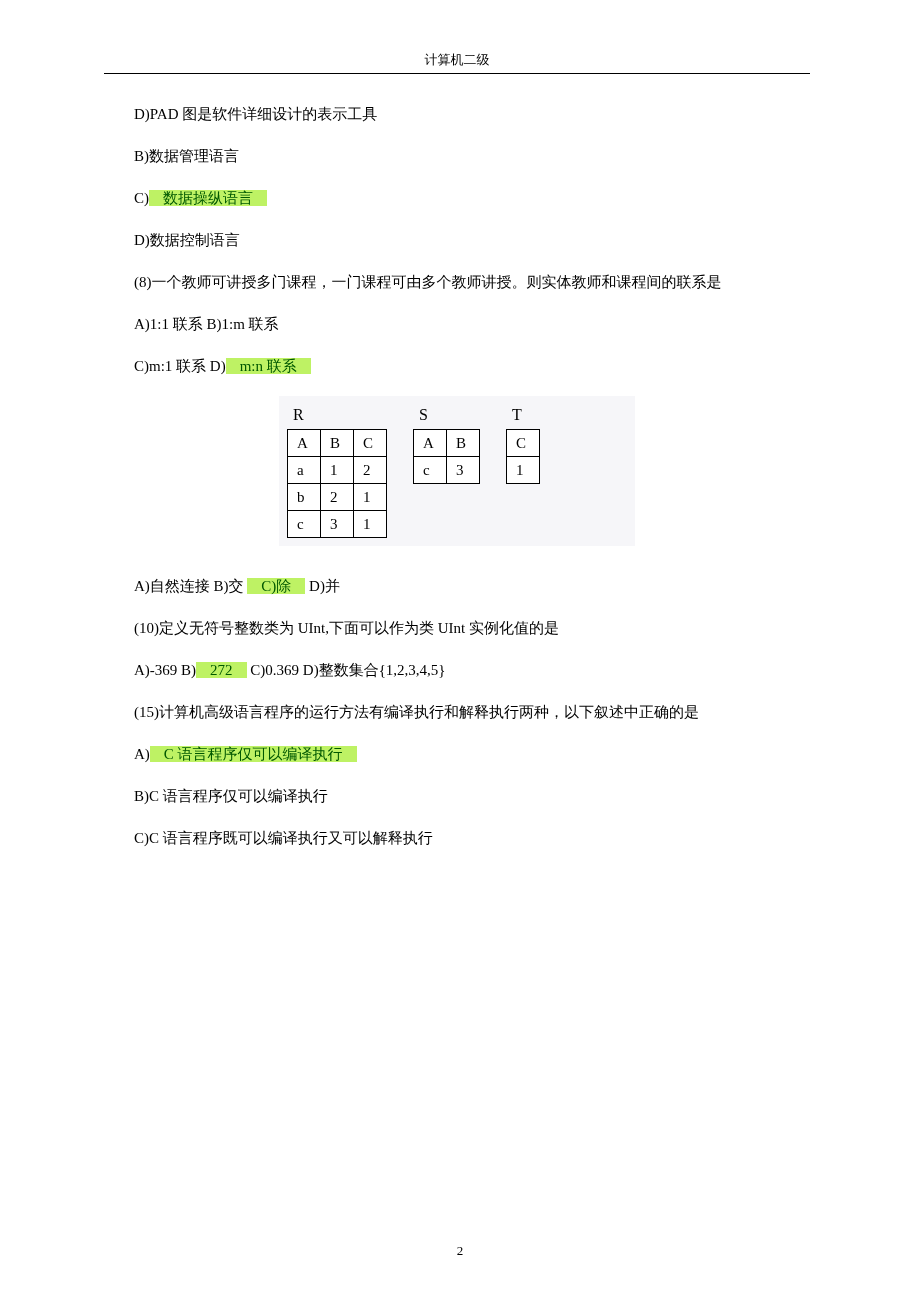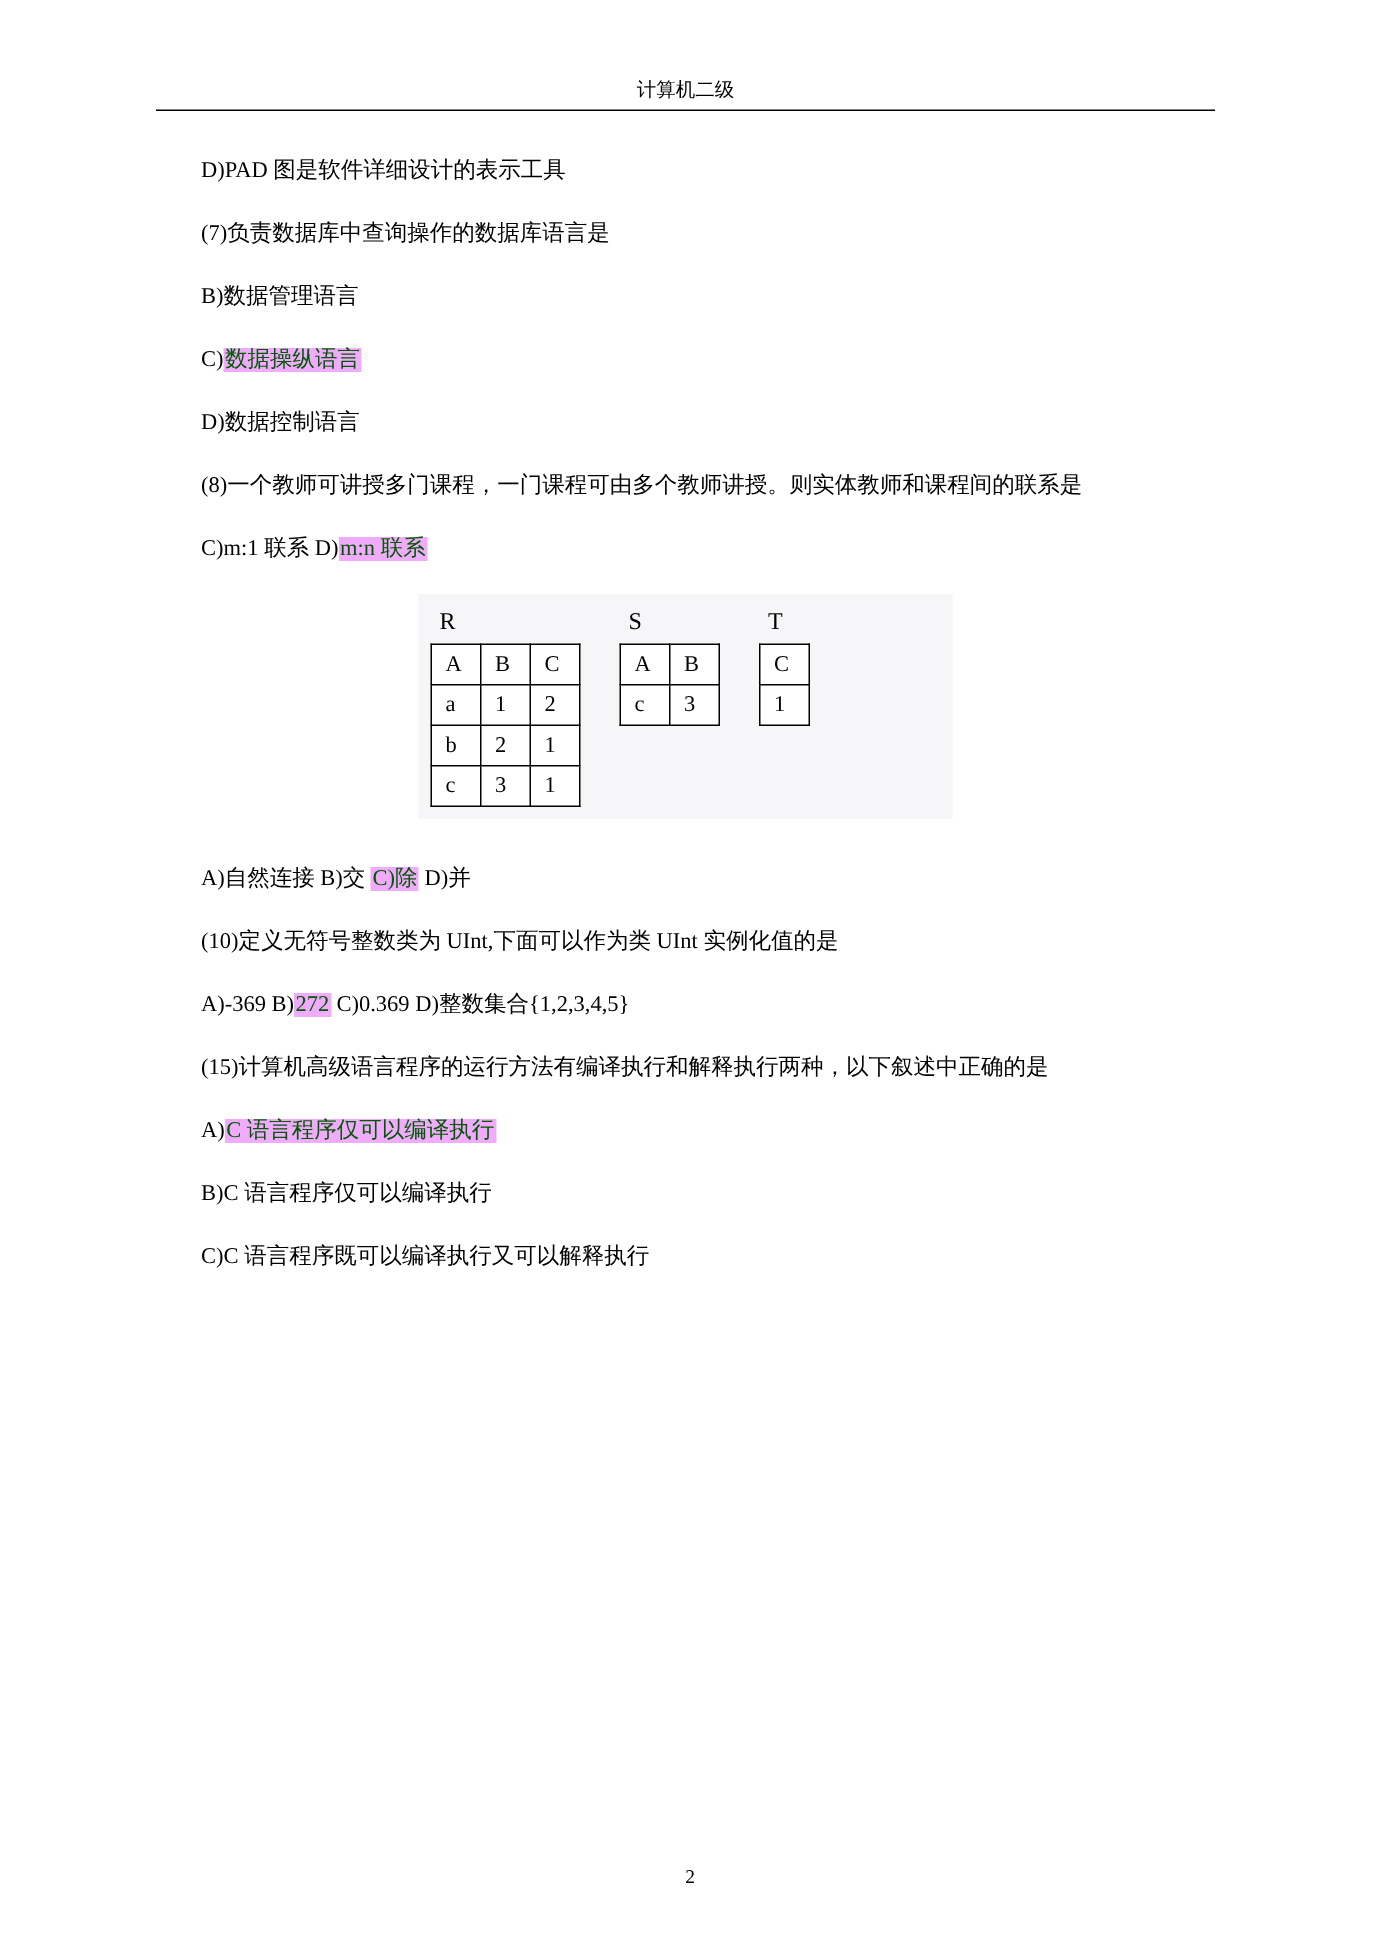--- a/index.html
+++ b/index.html
@@ -31,23 +31,23 @@
   }
   .para {
     margin: 0 0 18px 0;
     text-indent: 2em;
   }
   .para-noindent {
     margin: 0 0 18px 0;
     text-indent: 0;
   }
   .hl {
-    background: #f0abfc;
+    background: #bef264;
     color: #005800;
-    padding: 0 1px;
+    padding: 0 14px;
   }
   .tables-wrap {
     width: 340px;
     margin: 10px auto 28px auto;
     background: #f6f6f9;
     padding: 6px 8px 8px 8px;
   }
   .tables-row {
     display: flex;
     align-items: flex-start;
@@ -88,28 +88,28 @@
 </head>
 <body>
 
 <div class="page">
 
   <div class="header">计算机二级</div>
   <hr class="hr">
 
   <p class="para">D)PAD 图是软件详细设计的表示工具</p>
 
-  <p class="para">(7)负责数据库中查询操作的数据库语言是</p>
   <p class="para">B)数据管理语言</p>
   <p class="para">
     <span>C)</span><span class="hl">数据操纵语言</span>
   </p>
   <p class="para">D)数据控制语言</p>
 
   <p class="para">(8)一个教师可讲授多门课程，一门课程可由多个教师讲授。则实体教师和课程间的联系是</p>
+  <p class="para">A)1:1 联系  B)1:m 联系</p>
   <p class="para">
     <span>C)m:1 联系  D)</span><span class="hl">m:n 联系</span>
   </p>
 
 
   <div class="tables-wrap">
     <div class="tables-row">
       <div class="tbl-block">
         <div class="tbl-label">R</div>
         <table class="rel">

